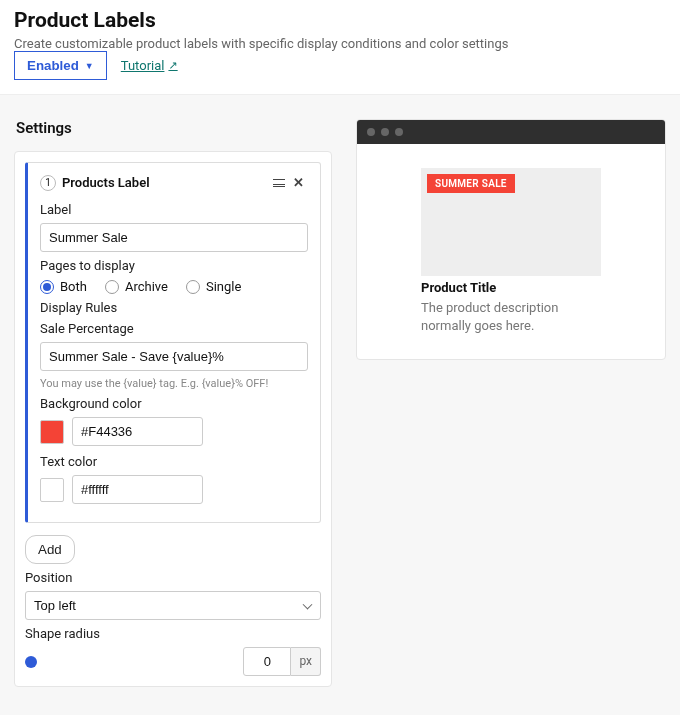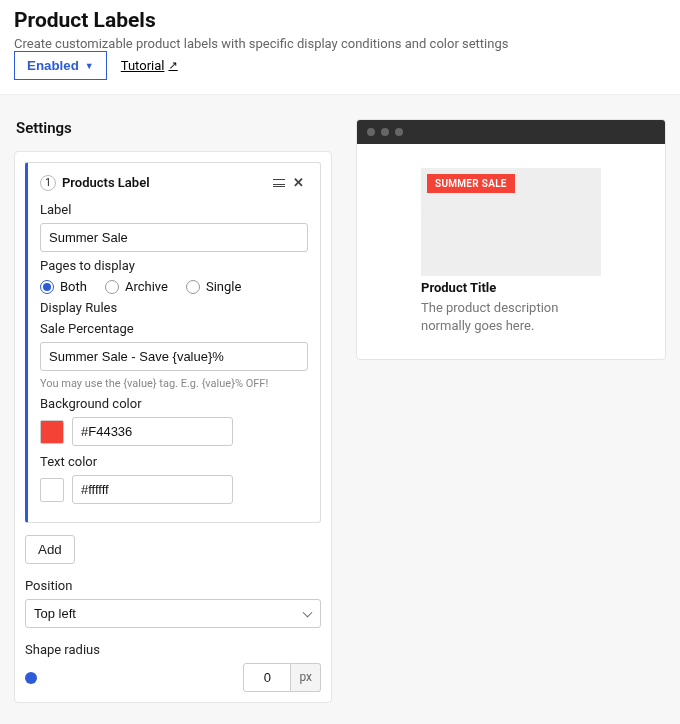--- a/index.html
+++ b/index.html
@@ -3,21 +3,21 @@
 <meta charset="utf-8">
 <style>
 html,body{margin:0;padding:0;font-family:-apple-system,BlinkMacSystemFont,"Segoe UI",Roboto,Helvetica,Arial,sans-serif;font-size:13px;color:#111;background:#fff}
 *{box-sizing:border-box}
 .header{padding:8px 14px 14px 14px;border-bottom:1px solid #eee}
 h1{font-size:21px;font-weight:700;margin:0 0 4px 0}
 .sub{color:#666;}
 .hrow{display:flex;align-items:center;gap:14px}
 .enabled-btn{display:inline-flex;align-items:center;gap:6px;border:1px solid #2e5bd7;color:#2e5bd7;background:#fff;border-radius:0;padding:6px 12px;font-weight:600;cursor:pointer}
 .enabled-btn .caret{font-size:9px}
-.tlink{color:#000000;display:inline-flex;align-items:center;gap:4px;font-size:13px}
+.tlink{color:#0f766e;display:inline-flex;align-items:center;gap:4px;font-size:13px}
 .tlink .ext{font-size:11px}
 .body{display:flex;gap:24px;padding:24px 14px;background:#f7f7f7;min-height:620px}
 .col-l{width:318px;flex:0 0 318px}
 .col-r{flex:1}
 h2{font-size:15px;font-weight:600;margin:0 0 14px 2px}
 .panel{background:#fff;border:1px solid #e5e5e5;border-radius:4px;padding:10px}
 .card{border:1px solid #ddd;border-left:3px solid #2e5bd7;border-radius:3px;padding:10px 12px;margin-bottom:12px}
 .card-head{display:flex;align-items:center;margin-bottom:10px}
 .badge-num{border:1px solid #bbb;border-radius:10px;font-size:10px;width:16px;height:16px;display:inline-flex;align-items:center;justify-content:center;margin-right:6px}
 .card-title{font-weight:600;flex:1}
@@ -30,23 +30,23 @@
 .radio{display:inline-flex;align-items:center;gap:6px;cursor:pointer}
 .radio .ring{width:14px;height:14px;border:1.5px solid #999;border-radius:50%;display:inline-flex;align-items:center;justify-content:center}
 .radio.checked .ring{border-color:#2e5bd7}
 .radio .dot{width:8px;height:8px;border-radius:50%;background:#2e5bd7;display:none}
 .radio.checked .dot{display:block}
 .note{font-size:11px;color:#888;margin-top:6px}
 .clr-row{display:flex;gap:8px;align-items:center;margin-bottom:8px}
 .swatch{width:24px;height:24px;border:1px solid #ccc;border-radius:2px}
 .sw-bg{background:#F44336}
 .sw-txt{background:#fff}
-.clr-row .inp{width:161px}
-.add-btn{border:1px solid #ccc;background:#fff;border-radius:3px;padding:6px 12px;cursor:pointer;color:#222}
-.group{margin-top:14px}
+.clr-row .inp{width:131px}
+.add-btn{border:1px solid #ccc;background:#fff;border-radius:11px;padding:6px 12px;cursor:pointer;color:#222}
+.group{margin-top:6px}
 .slide-row{display:flex;align-items:center;gap:10px}
 .slider{flex:1;position:relative;height:14px}
 .thumb{position:absolute;top:1px;left:0;width:12px;height:12px;border-radius:50%;background:#2e5bd7}
 .numrow{display:flex}
 .numrow .inp{width:48px;text-align:center;border-radius:3px 0 0 3px}
 .unit{border:1px solid #ccc;border-left:none;background:#f4f4f4;color:#666;padding:6px 8px;border-radius:0 3px 3px 0;font-size:12px}
 .preview-card{background:#fff;border:1px solid #e5e5e5;border-radius:4px;overflow:hidden}
 .win-bar{background:#2f2f2f;height:24px;display:flex;align-items:center;padding:0 10px;gap:6px}
 .win-bar span{width:8px;height:8px;border-radius:50%;background:#666}
 .prev-body{padding:24px;display:flex;justify-content:center;align-items:flex-start}

